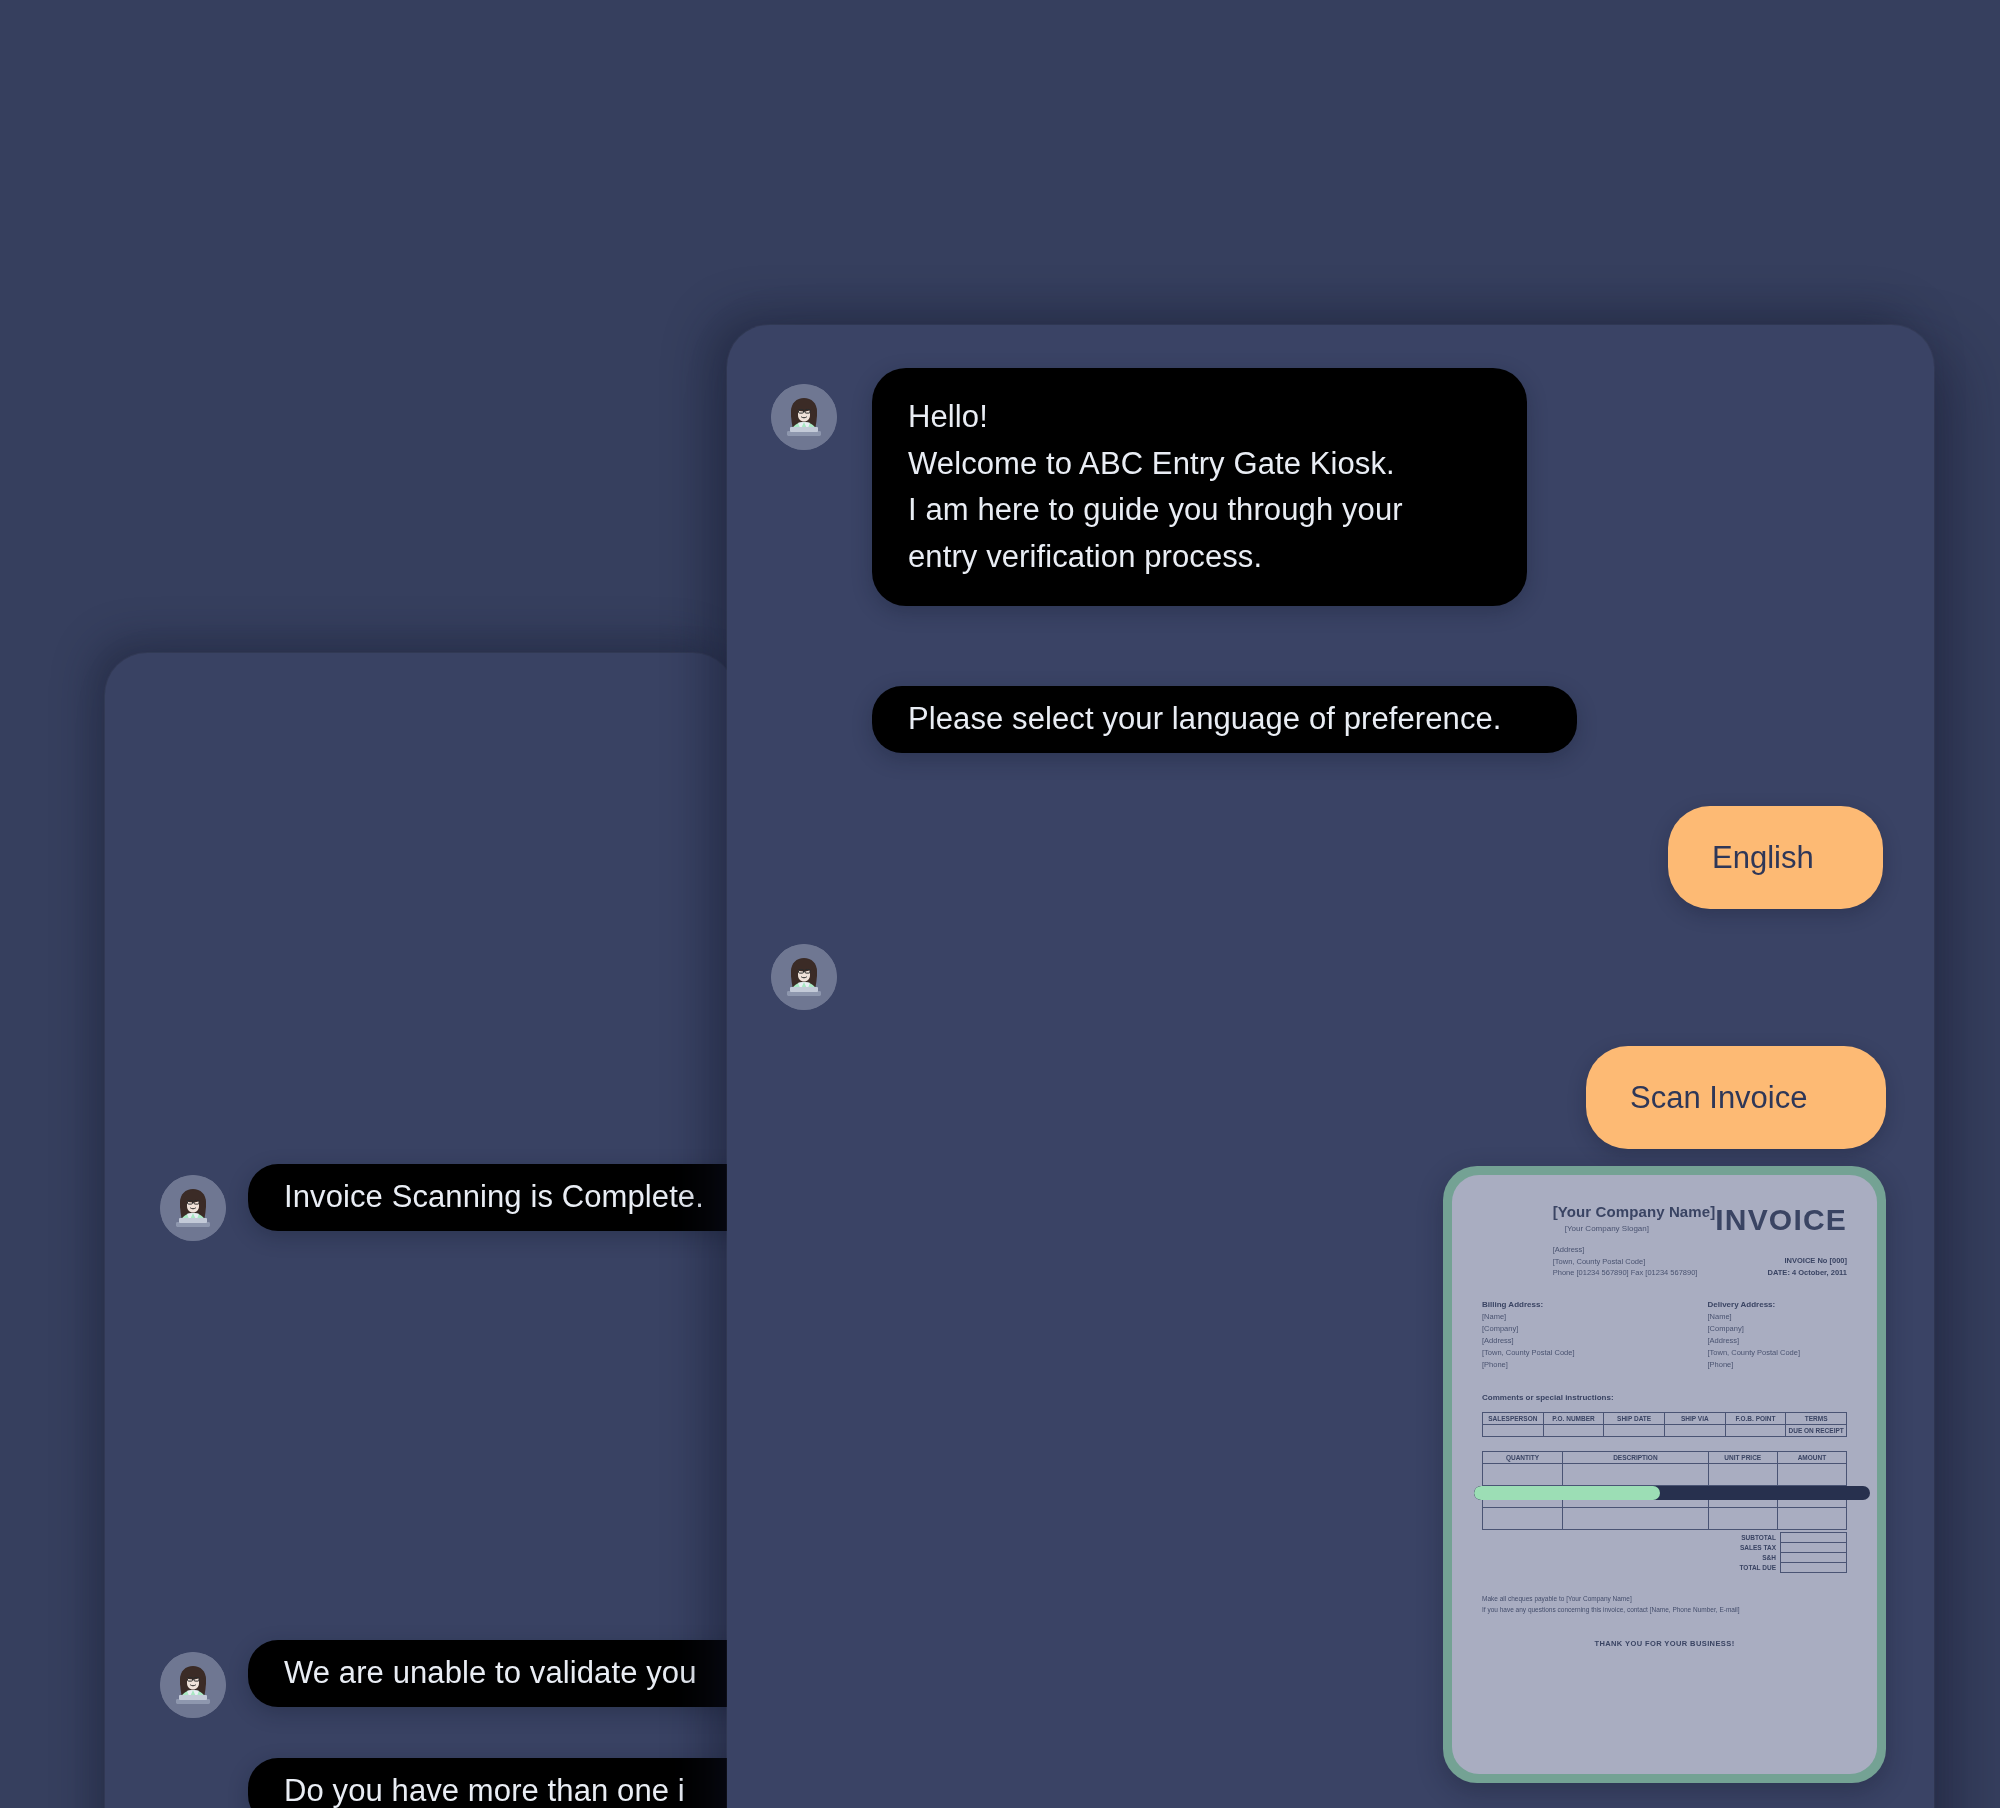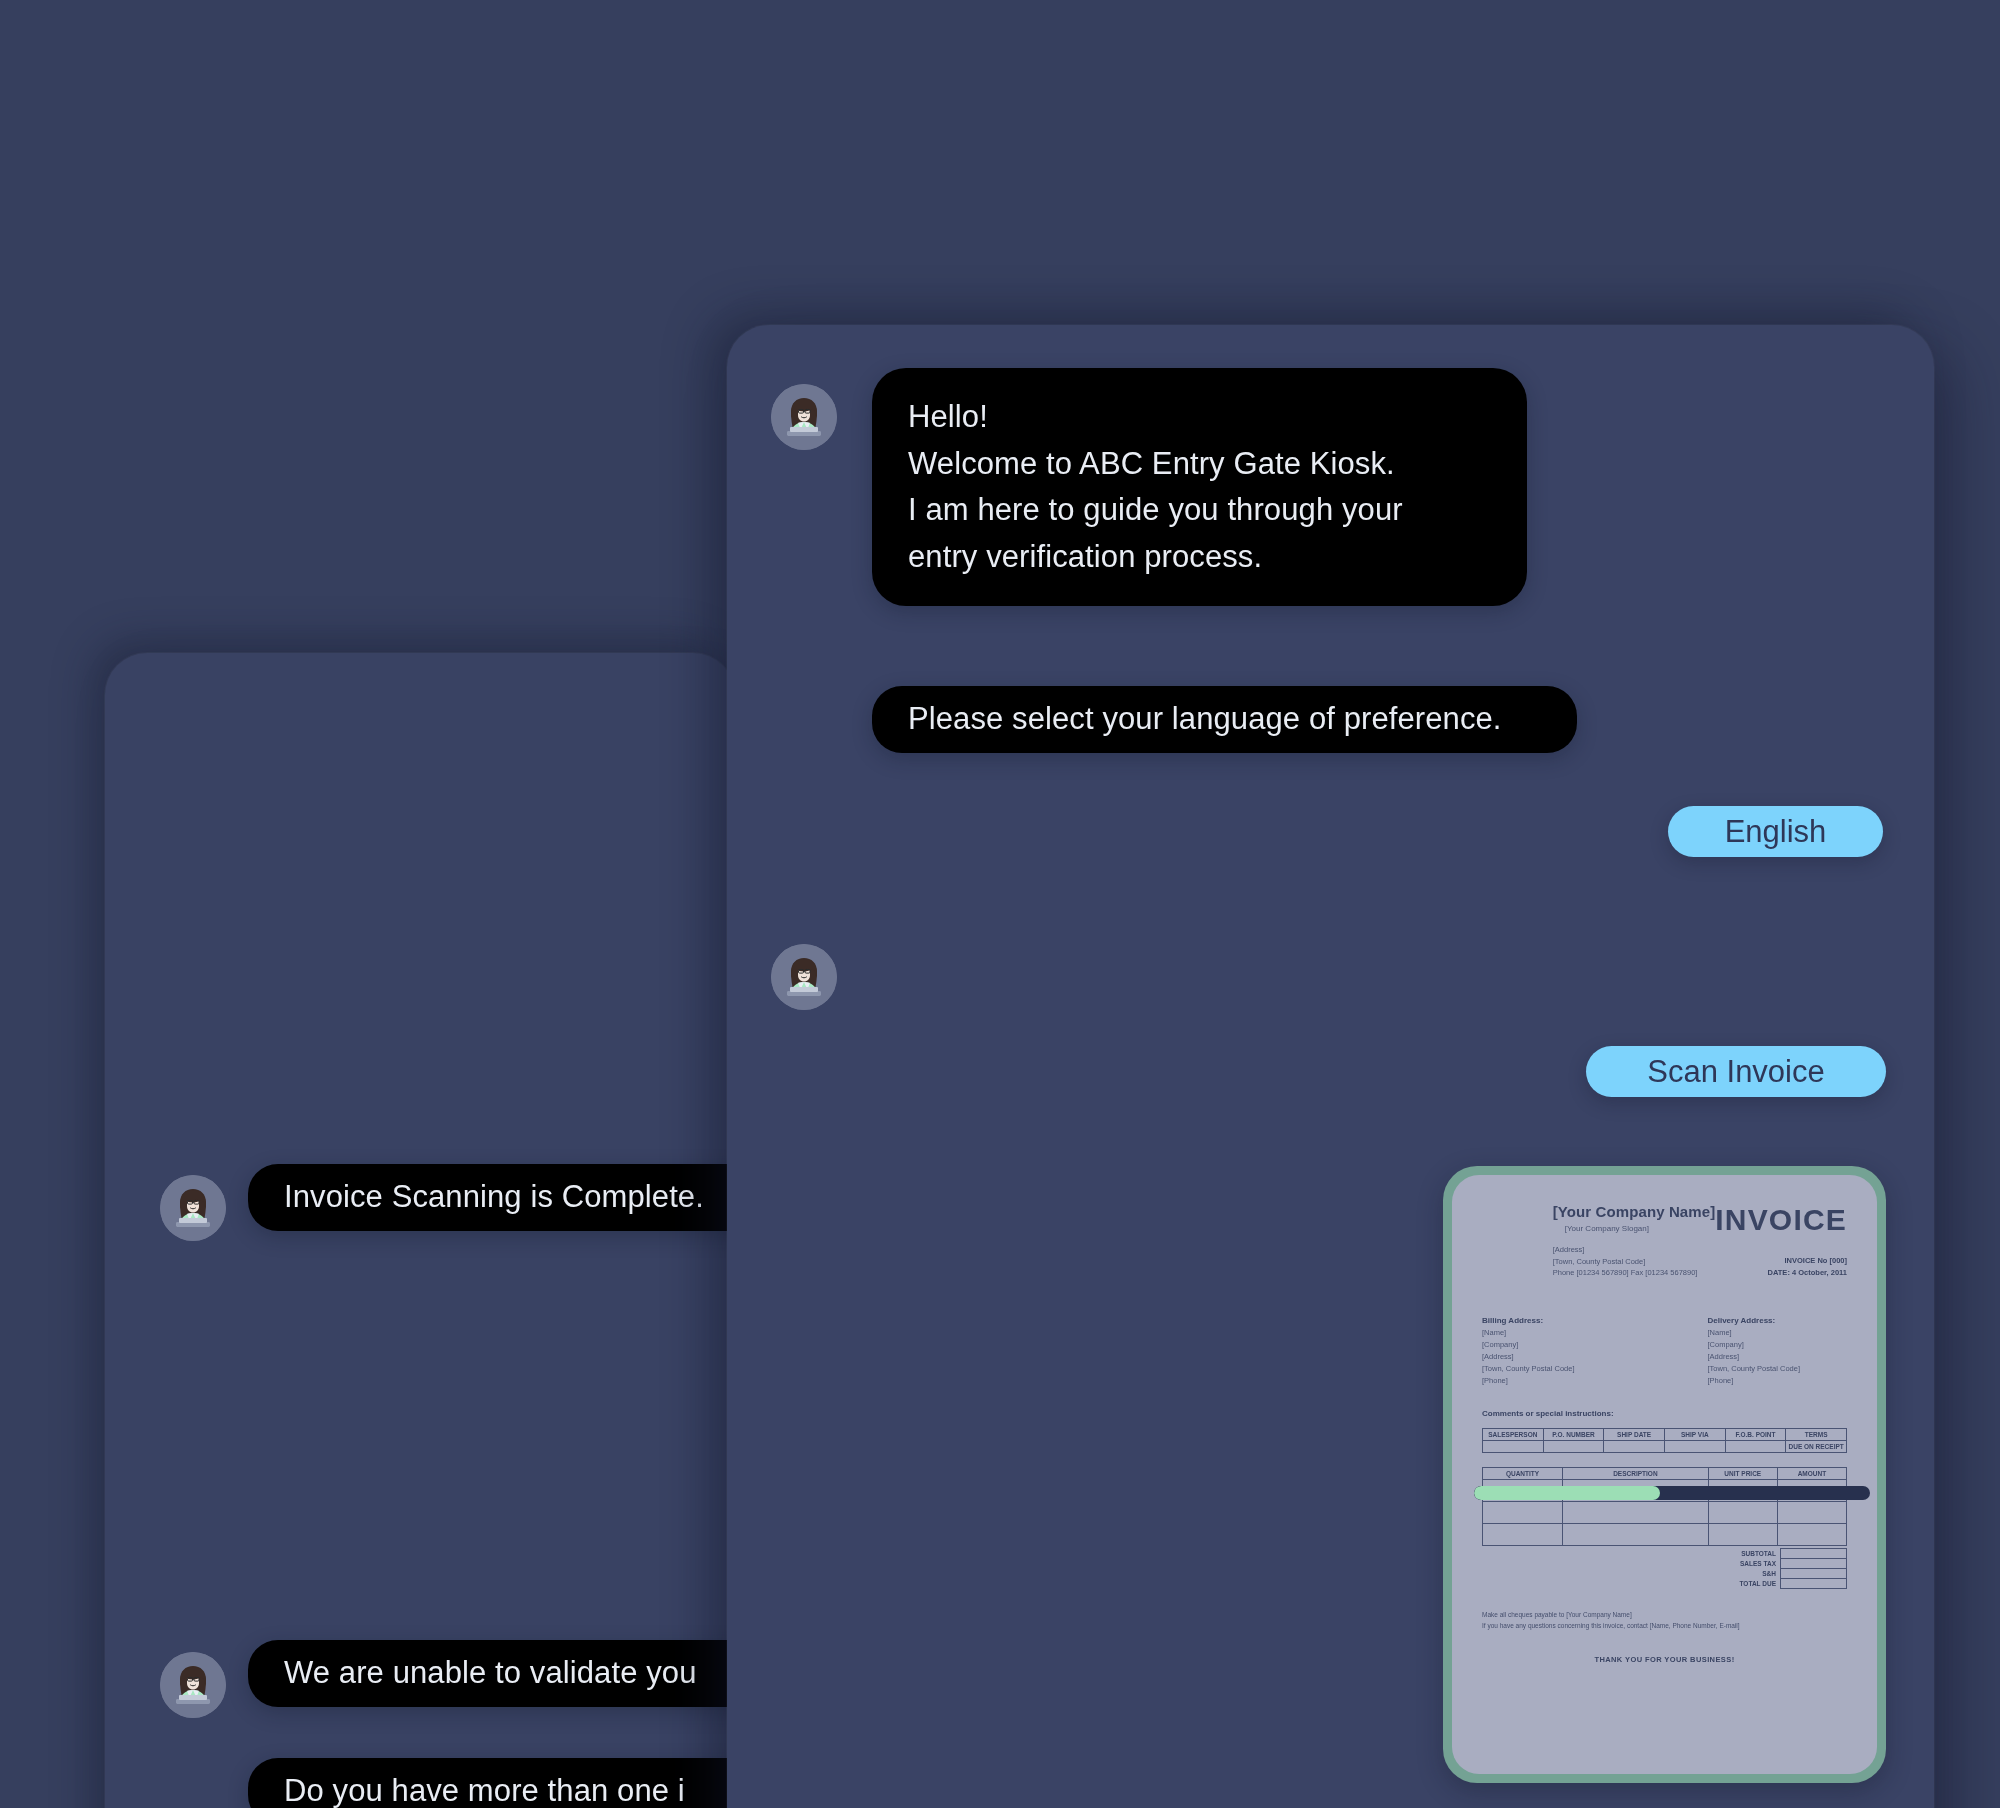--- a/index.html
+++ b/index.html
@@ -67,27 +67,27 @@
     line-height: 1.50;
     letter-spacing: 0.1px;
     padding: 26px 36px;
     box-shadow: 0 6px 20px rgba(16,20,38,0.28);
     white-space: pre-line;
   }
   .bubble.one-line { padding: 10px 36px; border-radius: 30px; }
 
   .user-pill {
     position: absolute;
-    background: #7dd3fc;
+    background: #fdba74;
     color: #2E3758;
     font-size: 31px;
     line-height: 1;
     border-radius: 42px;
-    padding: 10px 44px;
-    text-align: center;
+    padding: 36px 44px;
+    text-align: left;
     box-shadow: 0 6px 18px rgba(16,20,38,0.25);
     cursor: pointer;
   }
 
   
   #b-greeting { left: 872px; top: 368px; width: 655px; }
   #av-greeting { left: 771px; top: 384px; }
 
   #b-language { left: 872px; top: 686px; width: 705px; }
 
@@ -121,21 +121,21 @@
     overflow: hidden;
   }
   .inv-txt { color: #3A4463; font-family: "Liberation Sans", sans-serif; }
   .inv-head-row { display: flex; justify-content: flex-end; align-items: flex-start; }
   .inv-company { font-size: 15px; font-weight: bold; letter-spacing: .1px; }
   .inv-slogan { font-size: 8px; margin-top: 4px; opacity: .85; padding-left: 12px; }
   .inv-addr { font-size: 7.5px; line-height: 1.55; margin-top: 11px; opacity: .85; }
   .inv-title { font-size: 30px; font-weight: bold; letter-spacing: 1.2px; }
   .inv-meta { font-size: 7.5px; font-weight: bold; line-height: 1.6; margin-top: 18px; text-align: right; }
 
-  .inv-two-col { display: flex; gap: 86px; margin-top: 37px; }
+  .inv-two-col { display: flex; gap: 86px; margin-top: 21px; }
   .inv-col-h { font-size: 8px; font-weight: bold; }
   .inv-col-b { font-size: 7.5px; line-height: 1.6; margin-top: 2px; opacity: .85; }
 
   .inv-comments { font-size: 8px; font-weight: bold; margin-top: 22px; }
 
   table.inv-tbl {
     width: 100%; border-collapse: collapse; margin-top: 10px;
     table-layout: fixed;
   }
   table.inv-tbl td, table.inv-tbl th {

